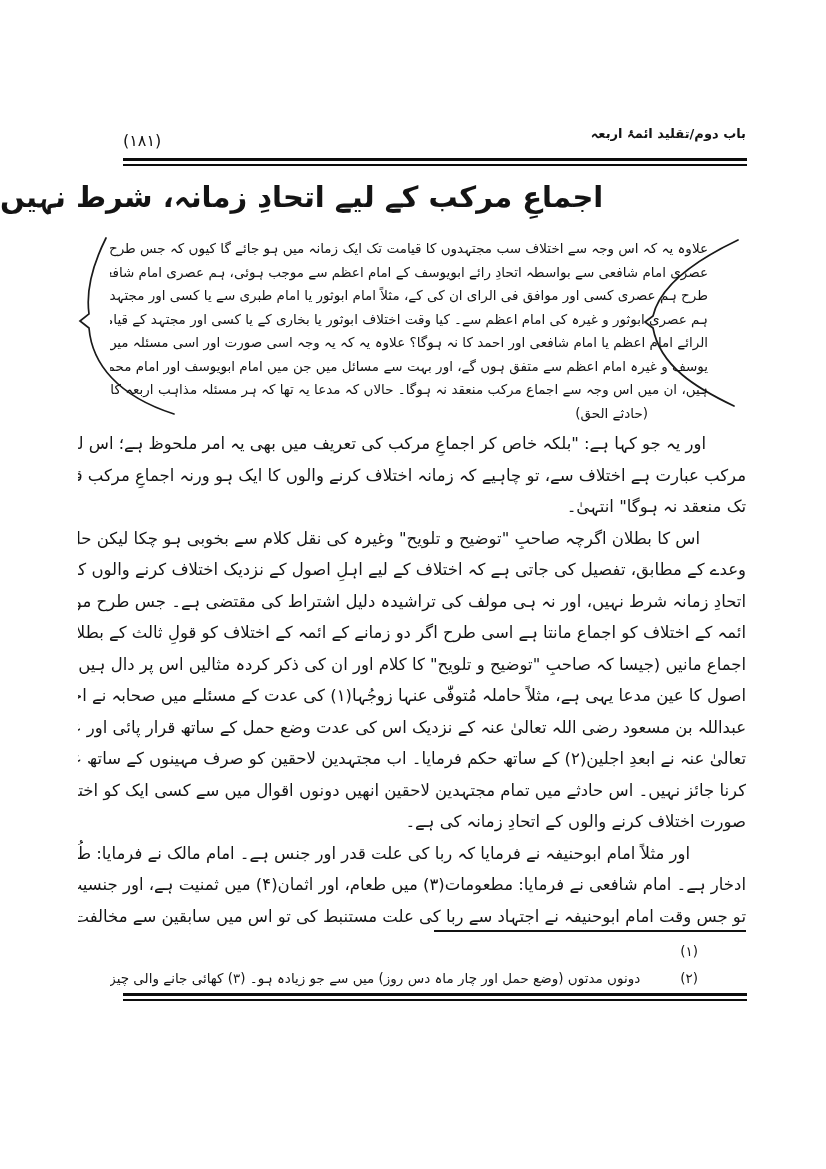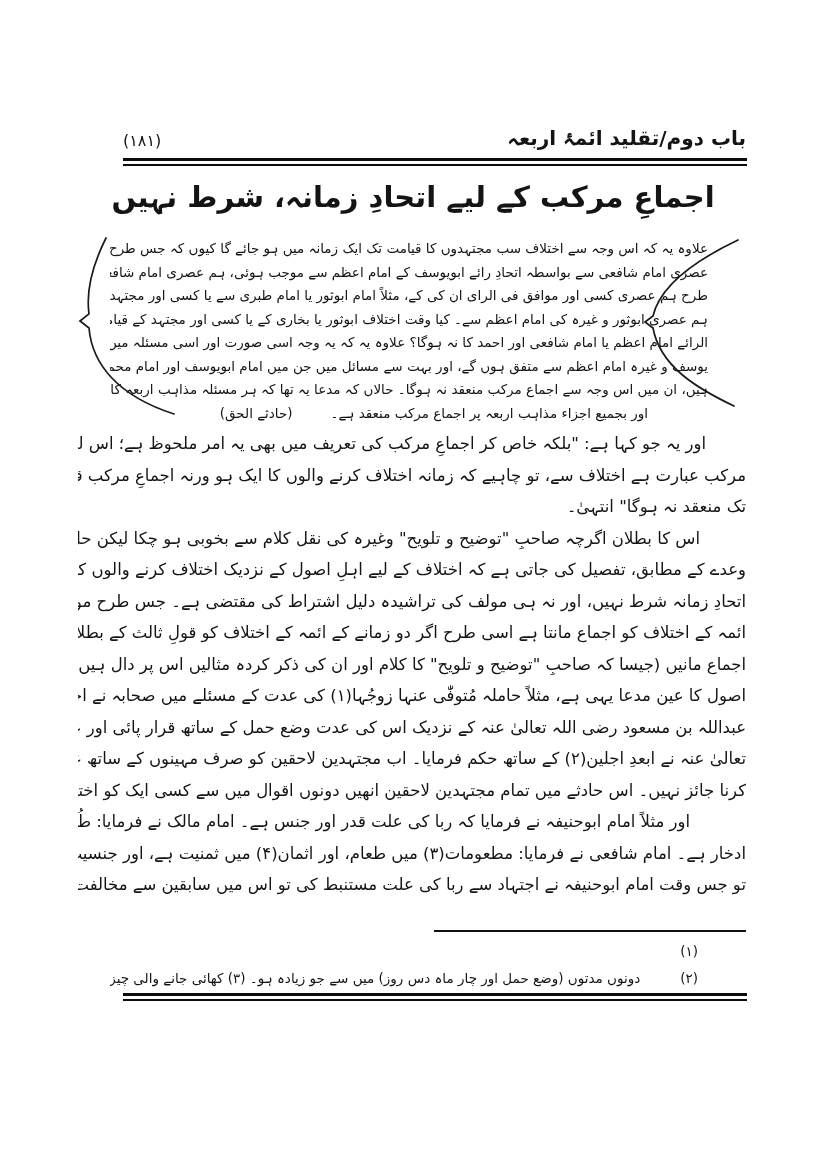--- a/index.html
+++ b/index.html
@@ -8,36 +8,36 @@
     width:826px;height:1169px;
     background:#ffffff;
     font-family:"DejaVu Sans", sans-serif;
     color:#141414;
     direction:rtl;
     overflow:hidden;
   }
   
   .hdr-title{
     position:absolute; top:126px; right:80px;
-    font-size:20px; font-weight:bold;
+    font-size:13px; font-weight:bold;
   }
   .hdr-pagenum{
     position:absolute; top:131px; left:123px;
     font-size:16px; direction:ltr;
   }
   .rule-double{
     position:absolute; left:123px; width:624px; height:3px;
     border-top:3px solid #0c0c0c; border-bottom:2px solid #0c0c0c;
   }
   .rule-top{ top:158px; }
   .rule-bottom{ top:993px; }
   
   .doc-title{
     position:absolute; top:180px; left:0; right:0;
-    text-align:center;
+    text-align:left;
     font-size:29px; font-weight:bold;
     letter-spacing:0;
   }
   
   .quote{
     position:absolute; top:237px; left:110px; width:598px;
     font-size:13.5px; line-height:23.5px;
   }
   .qline{
     height:23.5px; overflow:hidden;
@@ -101,39 +101,39 @@
 
   <div class="quote">
     <div class="qline">علاوہ یہ کہ اس وجہ سے اختلاف سب مجتہدوں کا قیامت تک ایک زمانہ میں ہو جائے گا کیوں کہ جس طرح ابویوسف کی ہم</div>
     <div class="qline">عصری امام شافعی سے بواسطہ اتحادِ رائے ابویوسف کے امام اعظم سے موجب ہوئی، ہم عصری امام شافعی کو امام اعظم سے، اسی</div>
     <div class="qline">طرح ہم عصری کسی اور موافق فی الرای ان کی کے، مثلاً امام ابوثور یا امام طبری سے یا کسی اور مجتہد سے قیامت تک موجب ہوگی</div>
     <div class="qline">ہم عصری ابوثور و غیرہ کی امام اعظم سے۔ کیا وقت اختلاف ابوثور یا بخاری کے یا کسی اور مجتہد کے قیامت تک کوئی شخص موافق فی</div>
     <div class="qline">الرائے امام اعظم یا امام شافعی اور احمد کا نہ ہوگا؟ علاوہ یہ کہ یہ وجہ اسی صورت اور اسی مسئلہ میں جاری ہوگی، جس میں امام ابو</div>
     <div class="qline">یوسف و غیرہ امام اعظم سے متفق ہوں گے، اور بہت سے مسائل میں جن میں امام ابویوسف اور امام محمد سے، امام اعظم مخالف</div>
     <div class="qline">ہیں، ان میں اس وجہ سے اجماع مرکب منعقد نہ ہوگا۔ حالاں کہ مدعا یہ تھا کہ ہر مسئلہ مذاہب اربعہ کا خلاف درست نہیں،</div>
     <div class="qline last">
-      <span>اور بجمیع اجزاء مذاہب اربعہ پر اجماع مرکب منعقد ہے۔</span>
       <span>(حادثے الحق)</span>
     </div>
   </div>
 
   <div class="bodytext">
     <div class="bline indent1">اور یہ جو کہا ہے: "بلکہ خاص کر اجماعِ مرکب کی تعریف میں بھی یہ امر ملحوظ ہے؛ اس لیے کہ اجماعِ</div>
     <div class="bline">مرکب عبارت ہے اختلاف سے، تو چاہیے کہ زمانہ اختلاف کرنے والوں کا ایک ہو ورنہ اجماعِ مرکب قیامت</div>
     <div class="bline short">تک منعقد نہ ہوگا" انتہیٰ۔</div>
 
     <div class="bline indent2">اس کا بطلان اگرچہ صاحبِ "توضیح و تلویح" وغیرہ کی نقل کلام سے بخوبی ہو چکا لیکن حل و تفصیل کے</div>
     <div class="bline">وعدے کے مطابق، تفصیل کی جاتی ہے کہ اختلاف کے لیے اہلِ اصول کے نزدیک اختلاف کرنے والوں کا</div>
     <div class="bline">اتحادِ زمانہ شرط نہیں، اور نہ ہی مولف کی تراشیدہ دلیل اشتراط کی مقتضی ہے۔ جس طرح مولف ایک زمانے کے</div>
     <div class="bline">ائمہ کے اختلاف کو اجماع مانتا ہے اسی طرح اگر دو زمانے کے ائمہ کے اختلاف کو قولِ ثالث کے بطلان پر</div>
     <div class="bline">اجماع مانیں (جیسا کہ صاحبِ "توضیح و تلویح" کا کلام اور ان کی ذکر کردہ مثالیں اس پر دال ہیں) تو کچھ قباحت نہیں بلکہ اہلِ</div>
     <div class="bline">اصول کا عین مدعا یہی ہے، مثلاً حاملہ مُتوفّٰی عنہا زوجُہا(۱) کی عدت کے مسئلے میں صحابہ نے اختلاف کیا۔</div>
     <div class="bline">عبداللہ بن مسعود رضی اللہ تعالیٰ عنہ کے نزدیک اس کی عدت وضع حمل کے ساتھ قرار پائی اور علی رضی اللہ</div>
     <div class="bline">تعالیٰ عنہ نے ابعدِ اجلین(۲) کے ساتھ حکم فرمایا۔ اب مجتہدین لاحقین کو صرف مہینوں کے ساتھ عدت کا حکم</div>
     <div class="bline">کرنا جائز نہیں۔ اس حادثے میں تمام مجتہدین لاحقین انھیں دونوں اقوال میں سے کسی ایک کو اختیار کریں گے۔ یہ</div>
+    <div class="bline short">صورت اختلاف کرنے والوں کے اتحادِ زمانہ کی ہے۔</div>
 
     <div class="bline indent3">اور مثلاً امام ابوحنیفہ نے فرمایا کہ ربا کی علت قدر اور جنس ہے۔ امام مالک نے فرمایا: طُعم، جنسیت اور</div>
     <div class="bline">ادخار ہے۔ امام شافعی نے فرمایا: مطعومات(۳) میں طعام، اور اثمان(۴) میں ثمنیت ہے، اور جنسیت شرط ہے۔</div>
     <div class="bline">تو جس وقت امام ابوحنیفہ نے اجتہاد سے ربا کی علت مستنبط کی تو اس میں سابقین سے مخالفت نہ تھی، اس لیے کہ</div>
   </div>
 
   <div class="fn-sep"></div>
   <div class="footnotes">
     <div class="fn-row">
       <span class="fn-num">(۱)</span>

